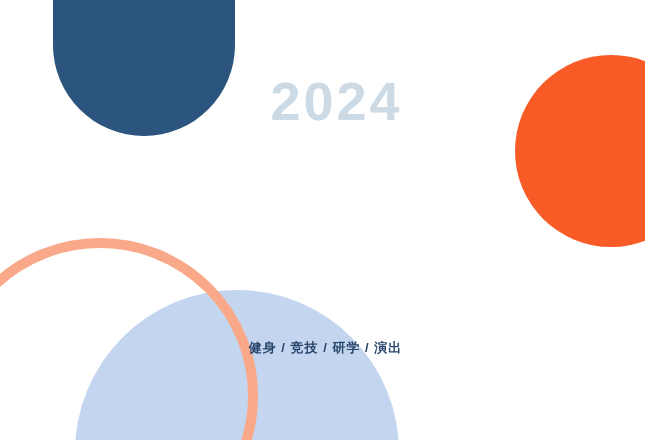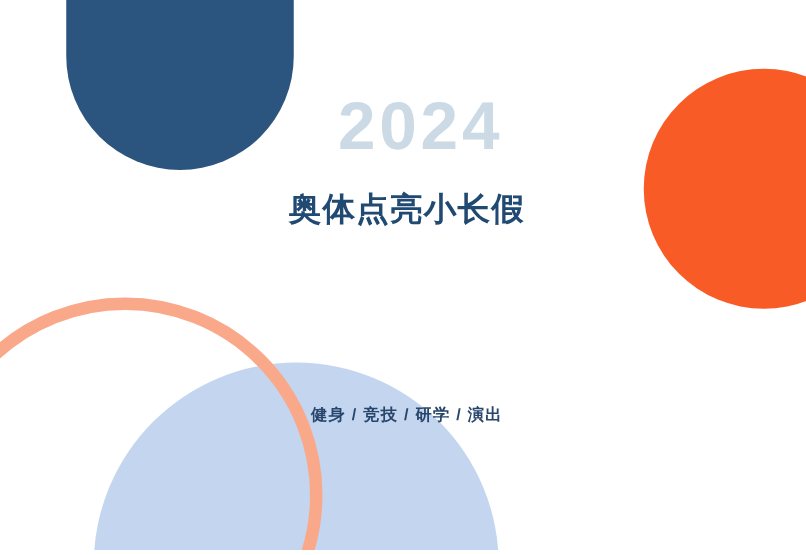--- a/index.html
+++ b/index.html
@@ -109,21 +109,21 @@
     line-height: 34px;
     font-weight: bold;
     color: #214a73;
     letter-spacing: 1px;
   }
 
   .tagline {
     position: absolute;
     left: 0;
     right: 0;
-    top: 323px;
+    top: 339px;
     text-align: center;
     font-size: 13px;
     line-height: 18px;
     font-weight: bold;
     color: #28456b;
     letter-spacing: 1px;
     padding-left: 6px;
   }
 </style>
 </head>
@@ -134,19 +134,18 @@
   <div class="shape arch-navy"></div>
   <div class="shape circle-orange"></div>
   <div class="shape circle-paleblue"></div>
   <div class="shape ring-salmon"></div>
 
   <div class="content">
 
     <div class="year">2024</div>
 
     <div class="headline-block">
-      <div class="headline-main">奥体点亮小长假</div>
     </div>
 
     <div class="tagline">健身 / 竞技 / 研学 / 演出</div>
 
   </div>
 </div>
 
 </body></html>

